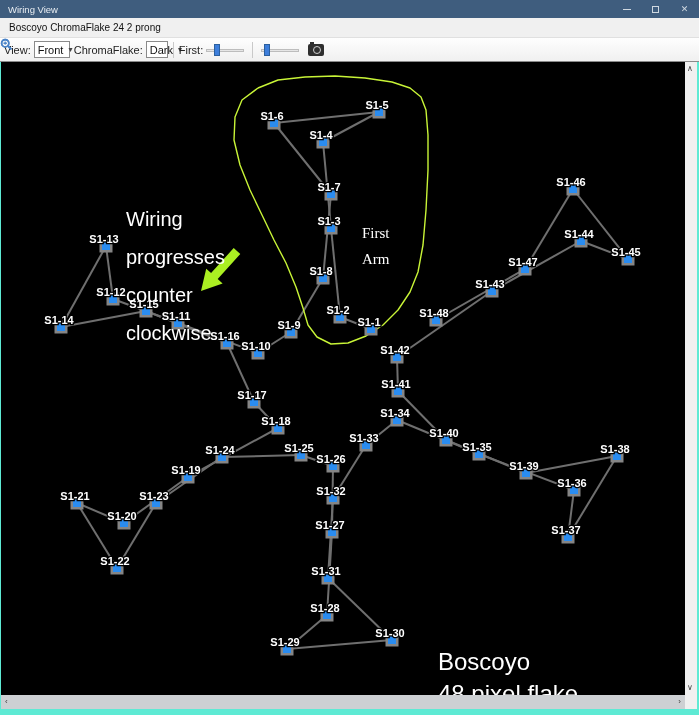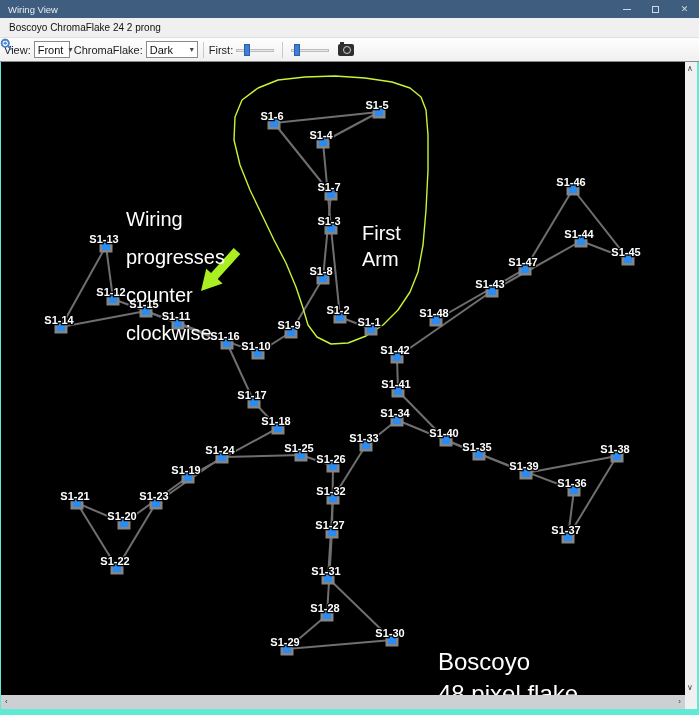--- a/index.html
+++ b/index.html
@@ -34,21 +34,21 @@
   .hscroll{position:absolute;left:1px;top:695px;width:684px;height:14px;background:#cdd0d3;}
   .scroll-corner{position:absolute;left:685px;top:695px;width:12px;height:14px;background:#f0f0f0;}
   .scroll-arrow{position:absolute;color:#3c3c3c;font-size:8px;line-height:8px;}
   .va-up{left:2px;top:3px;}
   .va-down{left:2px;bottom:3px;}
   .ha-left{left:4px;top:3px;}
   .ha-right{right:4px;top:3px;}
   
   .note{position:absolute;color:#fff;white-space:pre-line;}
   .wiring-note{left:125px;top:138px;font-size:20px;line-height:38px;}
-  .first-arm{left:361px;top:158px;font-size:20px;line-height:26px;}
+  .first-arm{left:361px;top:158px;font-size:15px;line-height:26px;font-family:Liberation Serif, serif;}
   .caption{left:437px;top:584px;font-size:24px;line-height:32px;}
   svg{position:absolute;left:0;top:0;}
   text.nodelabel{font-family:"Liberation Sans",sans-serif;font-size:11px;font-weight:600;fill:#fff;stroke:#000;stroke-width:2.6px;paint-order:stroke;}
 </style>
 </head>
 <body>
 
 <div class="window">
 
   <div class="titlebar">
@@ -70,21 +70,21 @@
     <span class="tablabel">Boscoyo ChromaFlake 24 2 prong</span>
   </div>
 
   <div class="toolbar">
     <span class="tb-label">View:</span>
     <div class="combo" style="width:36px">
       <span>Front</span>
       <span class="arrow">▾</span>
     </div>
     <span class="tb-label">ChromaFlake:</span>
-    <div class="combo" style="width:52px">
+    <div class="combo" style="width:22px">
       <span>Dark</span>
       <span class="arrow">▾</span>
     </div>
     <div class="sep"></div>
     <span class="tb-label" style="margin-left:0">First:</span>
     <div class="slider">
       <div class="track"></div>
       <div class="thumb" id="text-thumb" style="left: 20%;"></div>
     </div>
     <div class="sep"></div>

